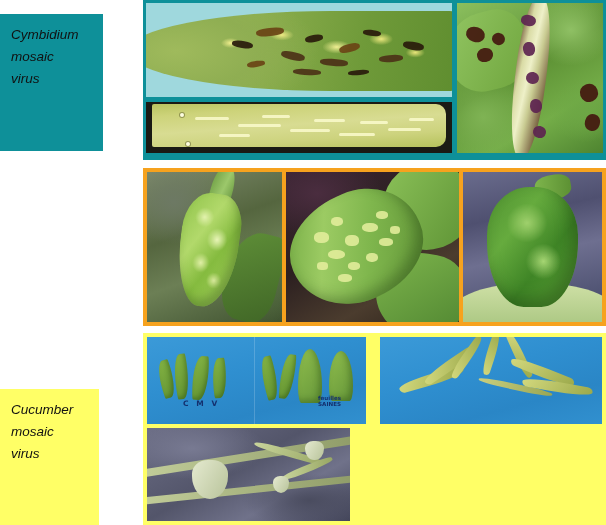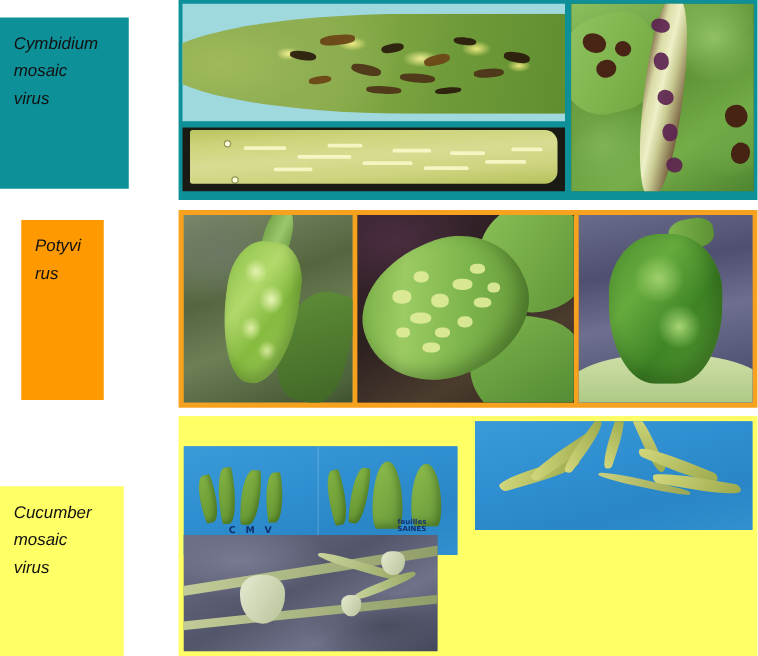--- a/index.html
+++ b/index.html
@@ -183,21 +183,21 @@
     border-radius:46% 46% 40% 40%/40% 40% 54% 54%;
     box-shadow:inset -6px -8px 16px rgba(20,50,10,.4);
   }
   #photo-potyvirus-round-leaf .tipstem{
     position:absolute;left:52%;top:2%;width:26%;height:16%;
     background:linear-gradient(100deg,#7fb64d,#5b8f32);
     border-radius:40%;transform:rotate(-10deg);
   }
 
   
-  #photo-cmv-leaf-comparison{left:0px;top:0px;width:219px;height:87px;background:#2f8fd0;margin-top:20px;}
+  #photo-cmv-leaf-comparison{left:0px;top:0px;width:219px;height:87px;background:#2f8fd0;}
   #photo-cmv-yellow-shoot   {left:233px;top:0px;width:222px;height:87px;background:#2f8fd0;}
   #photo-cmv-flower-bud     {left:0px;top:91px;width:203px;height:93px;background:#5d6070;}
   #photo-cmv-flower-compare {left:207px;top:91px;width:248px;height:93px;background:#060606;}
 
   .bluebg{position:absolute;inset:0;
     background:linear-gradient(165deg,#3b9ad8 0%,#2f8fd0 40%,#2a86c6 72%,#3190cf 100%);}
   .panel-split{position:absolute;left:49%;top:0;width:1px;height:100%;
     background:rgba(255,255,255,.18);}
 
   
@@ -247,22 +247,20 @@
 </style>
 </head>
 <body>
 
 <div class="figure">
 
   <div class="label-box" id="label-cymbidium">Cymbidium
 mosaic
 virus</div>
 
-  <div class="label-box" id="label-potyvirus">Potyvi
-rus</div>
 
   <div class="label-box" id="label-cucumber">Cucumber
 mosaic
 virus</div>
 
   <div class="row" id="row-cymbidium">
 
     <div class="photo" id="photo-cymbidium-leaf-spots">
       <div class="leafblade"></div>
       <div class="spot dk" style="left:28%;top:40%;width:7%;height:7%;transform:rotate(8deg);"></div>

